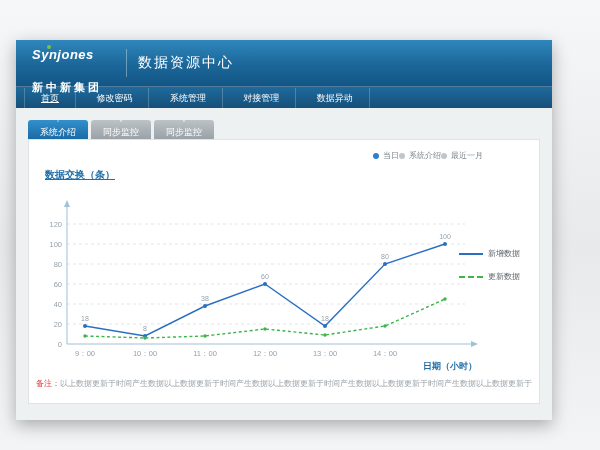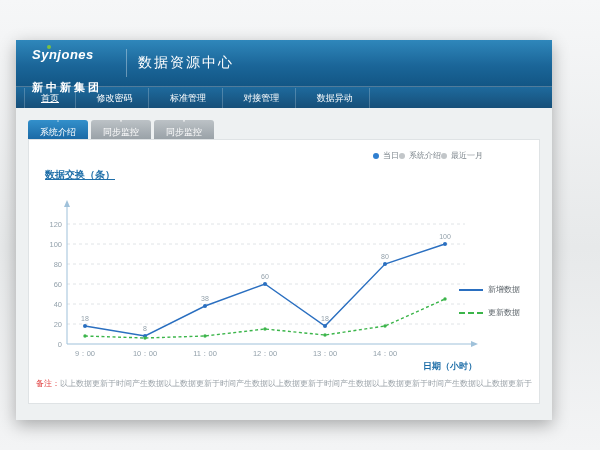--- a/index.html
+++ b/index.html
@@ -37,21 +37,21 @@
   .tab.active { background:linear-gradient(180deg,#3390cb,#1b6aa6); }
   .tab.inactive { background:linear-gradient(180deg,#bcc2c6,#9aa2a8); }
   .card { position:absolute; left:12px; right:12px; top:31px; bottom:16px;
           background:#fff; border:1px solid #dfe3e5; }
   .legend-top { position:absolute; top:10px; right:56px; display:flex; }
   .legend-top-item { display:flex; align-items:center; gap:4px; font-size:8px; color:#7a838a; cursor:pointer; }
   .lt-dot { width:6px; height:6px; border-radius:50%; background:#ccc; }
   .ylabel { position:absolute; left:16px; top:28px; color:#1e6ea8; font-weight:bold; font-size:10px;text-decoration:underline; }
   #chart-svg { position:absolute; left:6px; top:44px; }
   #chart-svg text { font-family:"Liberation Sans","DejaVu Sans",sans-serif; }
-  .legend-right { position:absolute; right:4px; top:108px; width:76px;margin-top:36px; }
+  .legend-right { position:absolute; right:4px; top:108px; width:76px; }
   .legend-right-item { display:flex; align-items:center; gap:5px; margin-bottom:12px; font-size:8px; color:#5a6268; }
   .series-sample { width:24px; height:0; border-top:2px solid #2a6fc0; }
   .note { position:absolute; left:0; right:0; bottom:14px; text-align:center; font-size:8px; color:#9aa2a8; }
   .note-prefix { color:#e03c3c; }
 </style>
 </head>
 <body>
 
 <div class="stage">
   <div class="window">
@@ -64,21 +64,21 @@
         </div>
         <div class="logo-l2">新中新集团</div>
       </div>
       <div class="hdr-divider"></div>
       <div class="app-title">数据资源中心</div>
     </div>
 
     <div class="nav">
       <span class="nav-item">首页</span>
       <span class="nav-item">修改密码</span>
-      <span class="nav-item">标准管理</span>
+      <span class="nav-item">系统管理</span>
       <span class="nav-item">对接管理</span>
       <span class="nav-item">数据异动</span>
     </div>
 
     <div class="content">
       <div class="tabs">
         <div class="tab active">
           <svg viewBox="0 0 10 10">
             <rect x="1" y="2" width="8" height="1.4"></rect>
               <rect x="1" y="4.5" width="8" height="1.4"></rect>

